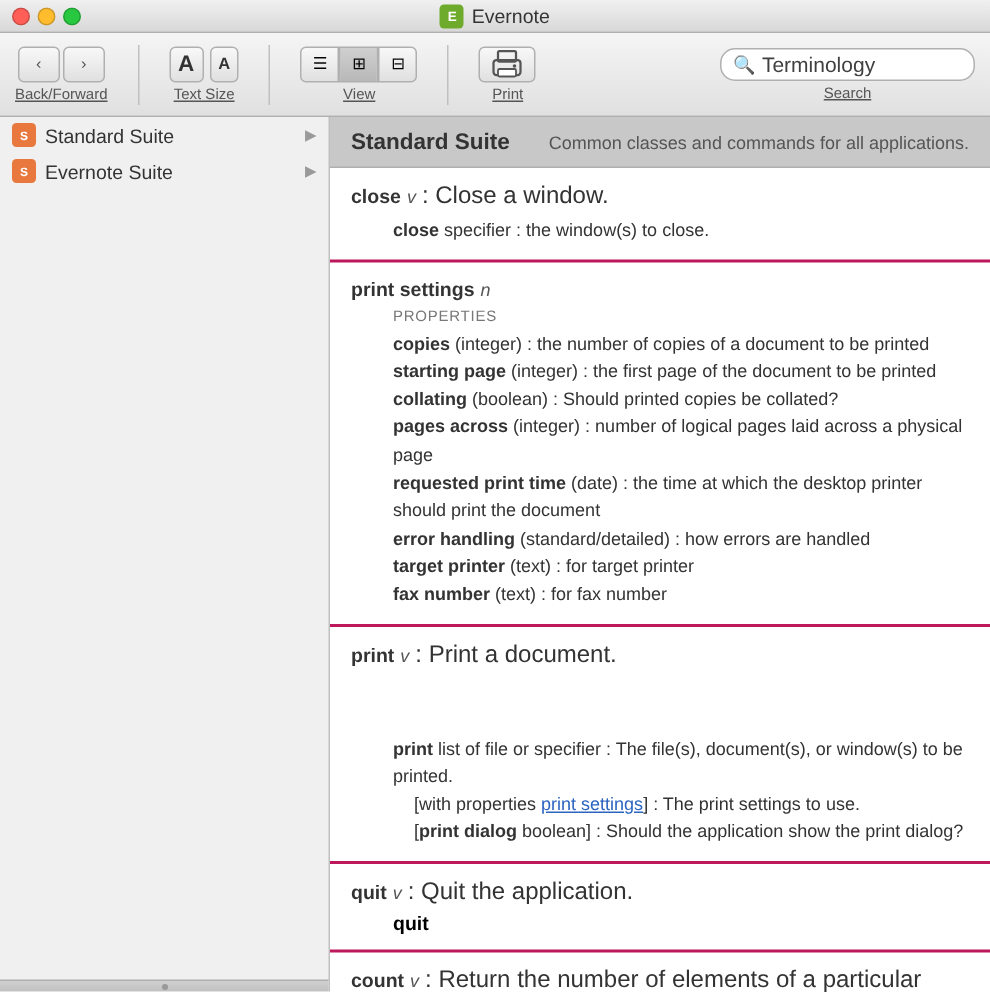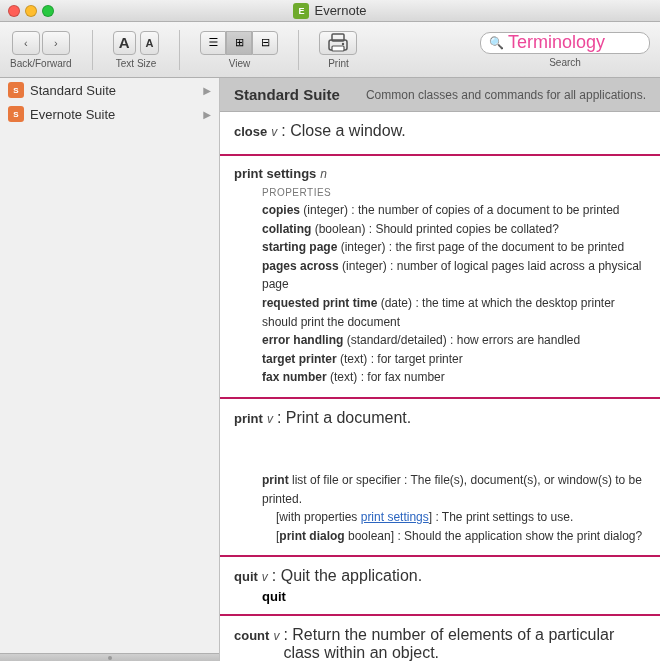--- a/index.html
+++ b/index.html
@@ -87,20 +87,21 @@
       cursor: pointer;
       display: flex;
       align-items: center;
       justify-content: center;
       font-size: 11px;
       color: #555;
     }
     .toolbar-label {
       font-size: 10px;
       color: #555;
+      text-decoration: underline;
     }
     .toolbar-sep {
       width: 1px;
       height: 40px;
       background: #c0c0c0;
       margin: 0 4px;
     }
     .text-size-btn {
       padding: 0 5px;
       height: 24px;
@@ -160,24 +161,24 @@
       width: 170px;
     }
     .search-icon-sym {
       color: #999;
       font-size: 12px;
       margin-right: 4px;
     }
     .search-input {
       border: none;
       outline: none;
-      font-size: 18px;
+      font-size: 14px;
       width: 130px;
       background: transparent;
-      color: #ec4899;
+      color: #404040;
     }
 
     
     .main {
       display: flex;
       height: calc(661px - 22px - 56px);
     }
 
     
     .sidebar {
@@ -407,31 +408,37 @@
       <span class="suite-title">Standard Suite</span>
       <span class="suite-desc">Common classes and commands for all applications.</span>
     </div>
 
     <div class="entry">
       <div class="entry-title-line">
         <span class="entry-name">close</span>
         <span class="entry-type">v</span>
         <span class="entry-desc">: Close a window.</span>
       </div>
+      <div class="entry-indent">
+        <span class="prop-line" style="padding-left:0;">
+          <span class="prop-name">close</span>
+          <span> specifier : the window(s) to close.</span>
+        </span>
+      </div>
     </div>
 
     <div class="entry">
       <div class="entry-title-line">
         <span class="entry-name">print settings</span>
         <span class="entry-type">n</span>
       </div>
       <div class="props-label">PROPERTIES</div>
       <div class="prop-line"><span class="prop-name">copies</span> (integer) : the number of copies of a document to be printed</div>
+      <div class="prop-line"><span class="prop-name">starting page</span> (integer) : the first page of the document to be printed</div>
       <div class="prop-line"><span class="prop-name">collating</span> (boolean) : Should printed copies be collated?</div>
-      <div class="prop-line"><span class="prop-name">starting page</span> (integer) : the first page of the document to be printed</div>
       <div class="prop-line"><span class="prop-name">pages across</span> (integer) : number of logical pages laid across a physical page</div>
       <div class="prop-line"><span class="prop-name">requested print time</span> (date) : the time at which the desktop printer should print the document</div>
       <div class="prop-line"><span class="prop-name">error handling</span> (standard/detailed) : how errors are handled</div>
       <div class="prop-line"><span class="prop-name">target printer</span> (text) : for target printer</div>
       <div class="prop-line"><span class="prop-name">fax number</span> (text) : for fax number</div>
     </div>
 
     <div class="entry">
       <div class="entry-title-line">
         <span class="entry-name">print</span>

